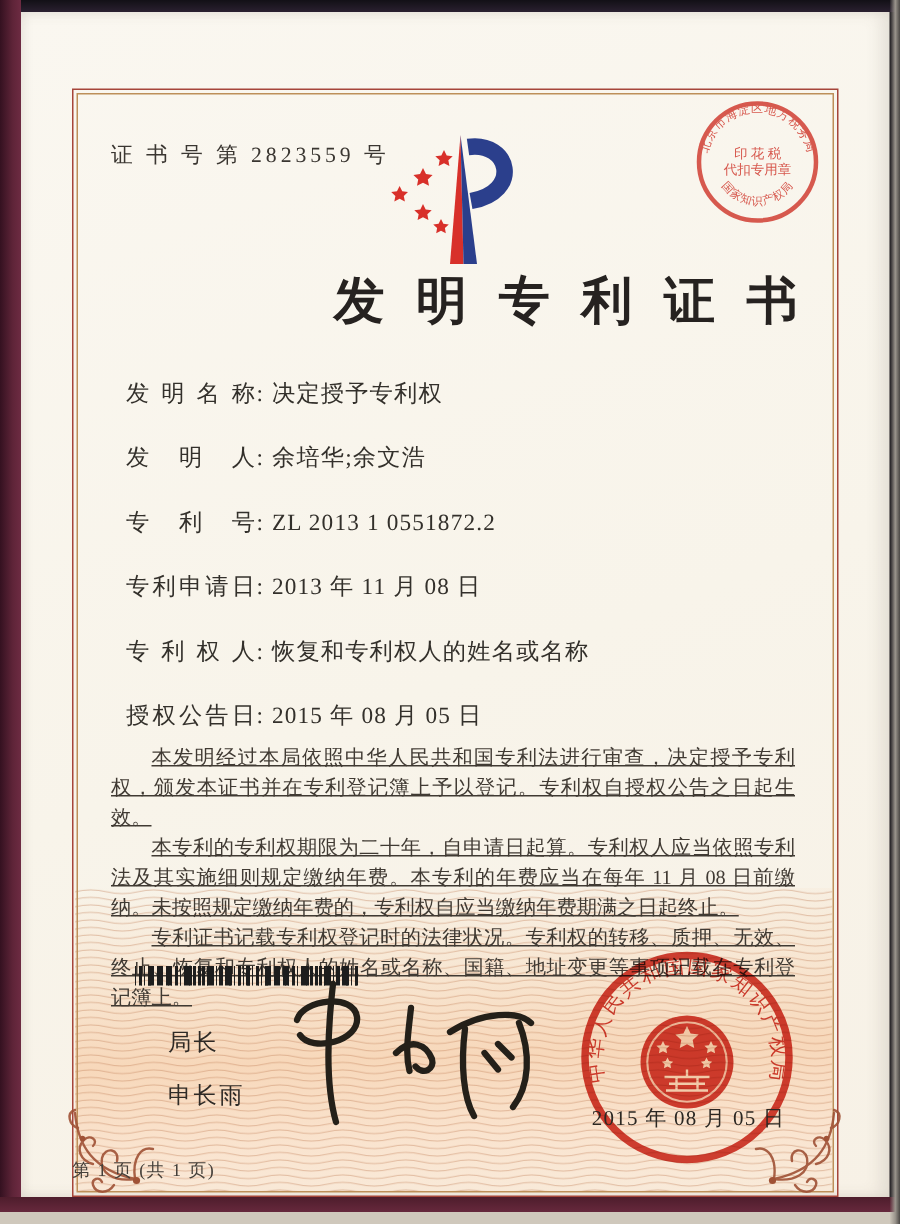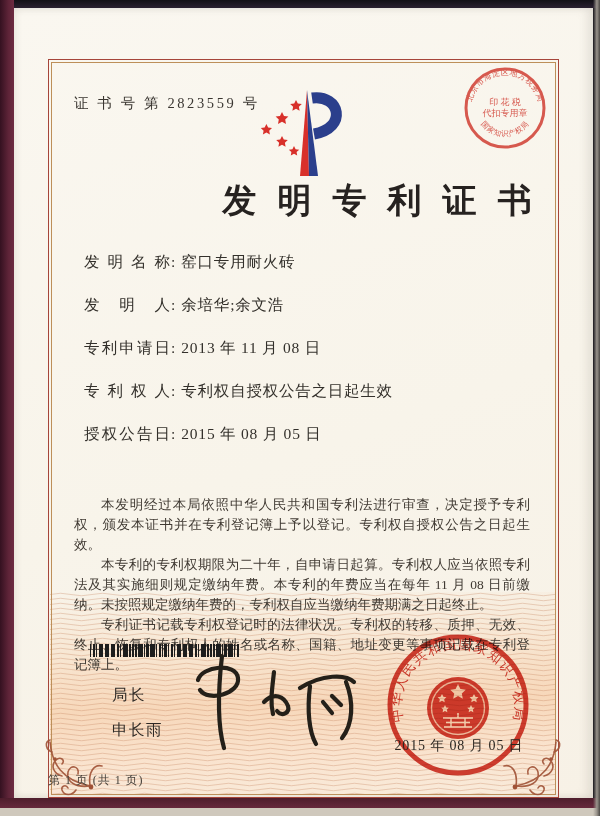--- a/index.html
+++ b/index.html
@@ -36,21 +36,21 @@
   .title{position:absolute;left:34px;top:170px;width:562px;text-align:center;
          font-size:34px;font-weight:bold;color:#262220;letter-spacing:.62em;text-indent:.62em;margin-left:48px;}
 
   .fields{position:absolute;left:70px;top:244px;font-size:15.5px;color:#33302b;}
   .frow{height:16px;margin-bottom:27px;white-space:nowrap;}
   .flabel{display:inline-block;width:86px;text-align:justify;text-align-last:justify;font-weight:500;}
   .fcolon{margin:0 6px 0 1px;}
   .fvalue{letter-spacing:.05em;}
 
   .body-text{position:absolute;left:60px;top:487px;width:456px;font-size:13.5px;line-height:20px;
-             color:#403a33;text-align:justify;}
+             color:#403a33;text-align:justify;text-decoration:underline;}
   .body-text p{margin:0;text-indent:2em;}
 
   .barcode{position:absolute;left:76px;top:636px;width:150px;height:13px;
     background:
       repeating-linear-gradient(90deg,#1d1d1d 0 1px,transparent 1px 3px,#1d1d1d 3px 5px,transparent 5px 6px),
       repeating-linear-gradient(90deg,transparent 0 4px,#1d1d1d 4px 5px,transparent 5px 9px,#1d1d1d 9px 12px,transparent 12px 13px);}
 
   .signer{position:absolute;left:74px;top:677px;font-size:15.5px;color:#2e2a26;letter-spacing:.1em;}
   .signer div{margin-bottom:14px;margin-left:24px;}
   .autograph{position:absolute;left:168px;top:640px;width:190px;height:110px;}
@@ -126,30 +126,33 @@
       </g>
       <polygon points="55,6 48,92 57,92" fill="#d8302a"></polygon>
       <polygon points="55,6 57,92 66,92" fill="#2b3f8c"></polygon>
       <path d="M60 14 C88 10 96 44 62 50" stroke="#2b3f8c" stroke-width="11" fill="none"></path>
     </svg>
 
     <div class="title">发明专利证书</div>
 
     <div class="fields">
       <div class="frow">
-        <span class="flabel">发明名称</span><span class="fcolon">:</span><span class="fvalue">窑口专用耐火砖</span>
+        <span class="flabel">发明名称</span><span class="fcolon">:</span><span class="fvalue">决定授予专利权</span>
       </div>
       <div class="frow">
         <span class="flabel">发明人</span><span class="fcolon">:</span><span class="fvalue">余培华;余文浩</span>
       </div>
       <div class="frow">
+        <span class="flabel">专利号</span><span class="fcolon">:</span><span class="fvalue">ZL 2013 1 0551872.2</span>
+      </div>
+      <div class="frow">
         <span class="flabel">专利申请日</span><span class="fcolon">:</span><span class="fvalue">2013 年 11 月 08 日</span>
       </div>
       <div class="frow">
-        <span class="flabel">专利权人</span><span class="fcolon">:</span><span class="fvalue">专利权自授权公告之日起生效</span>
+        <span class="flabel">专利权人</span><span class="fcolon">:</span><span class="fvalue">恢复和专利权人的姓名或名称</span>
       </div>
       <div class="frow">
         <span class="flabel">授权公告日</span><span class="fcolon">:</span><span class="fvalue">2015 年 08 月 05 日</span>
       </div>
     </div>
 
     <div class="body-text">
       <p>本发明经过本局依照中华人民共和国专利法进行审查，决定授予专利权，颁发本证书并在专利登记簿上予以登记。专利权自授权公告之日起生效。</p>
       <p>本专利的专利权期限为二十年，自申请日起算。专利权人应当依照专利法及其实施细则规定缴纳年费。本专利的年费应当在每年 11 月 08 日前缴纳。未按照规定缴纳年费的，专利权自应当缴纳年费期满之日起终止。</p>
       <p>专利证书记载专利权登记时的法律状况。专利权的转移、质押、无效、终止、恢复和专利权人的姓名或名称、国籍、地址变更等事项记载在专利登记簿上。</p>

